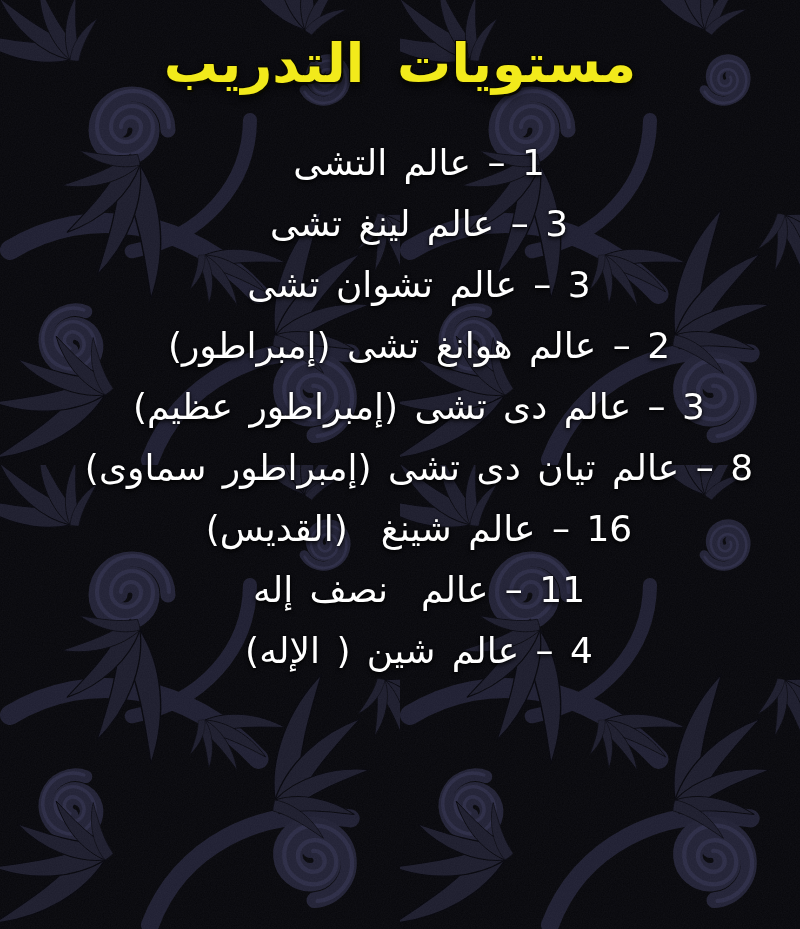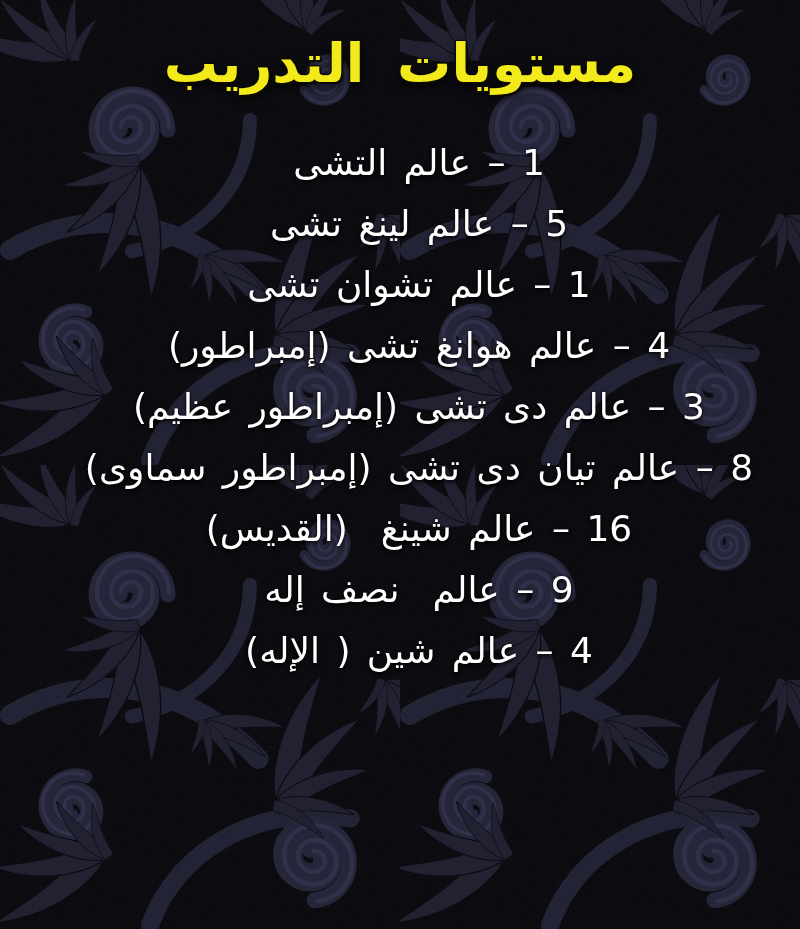--- a/index.html
+++ b/index.html
@@ -118,48 +118,48 @@
 
   <div class="content">
     <h1 class="title">مستويات التدريب</h1>
 
     <div class="levels">
       <div class="level-row">
         <span class="level-text">1 – عالم التشى</span>
       </div>
 
       <div class="level-row">
-        <span class="level-text">5 – عالم لينغ تشى</span>
+        <span class="level-text">3 – عالم لينغ تشى</span>
       </div>
 
       <div class="level-row">
-        <span class="level-text">1 – عالم تشوان تشى</span>
+        <span class="level-text">3 – عالم تشوان تشى</span>
       </div>
 
 
 
       <div class="level-row">
-        <span class="level-text">4 – عالم هوانغ تشى (إمبراطور)</span>
+        <span class="level-text">2 – عالم هوانغ تشى (إمبراطور)</span>
       </div>
 
       <div class="level-row">
         <span class="level-text">3 – عالم دى تشى (إمبراطور عظيم)</span>
       </div>
 
       <div class="level-row">
         <span class="level-text">8 – عالم تيان دى تشى (إمبراطور سماوى)</span>
       </div>
 
 
       <div class="level-row">
         <span class="level-text">16 – عالم شينغ  (القديس)</span>
       </div>
 
       <div class="level-row">
-        <span class="level-text">9 – عالم  نصف إله</span>
+        <span class="level-text">11 – عالم  نصف إله</span>
       </div>
 
       <div class="level-row">
         <span class="level-text">4 – عالم شين ( الإله)</span>
       </div>
     </div>
 
   </div>
 
 </div>

